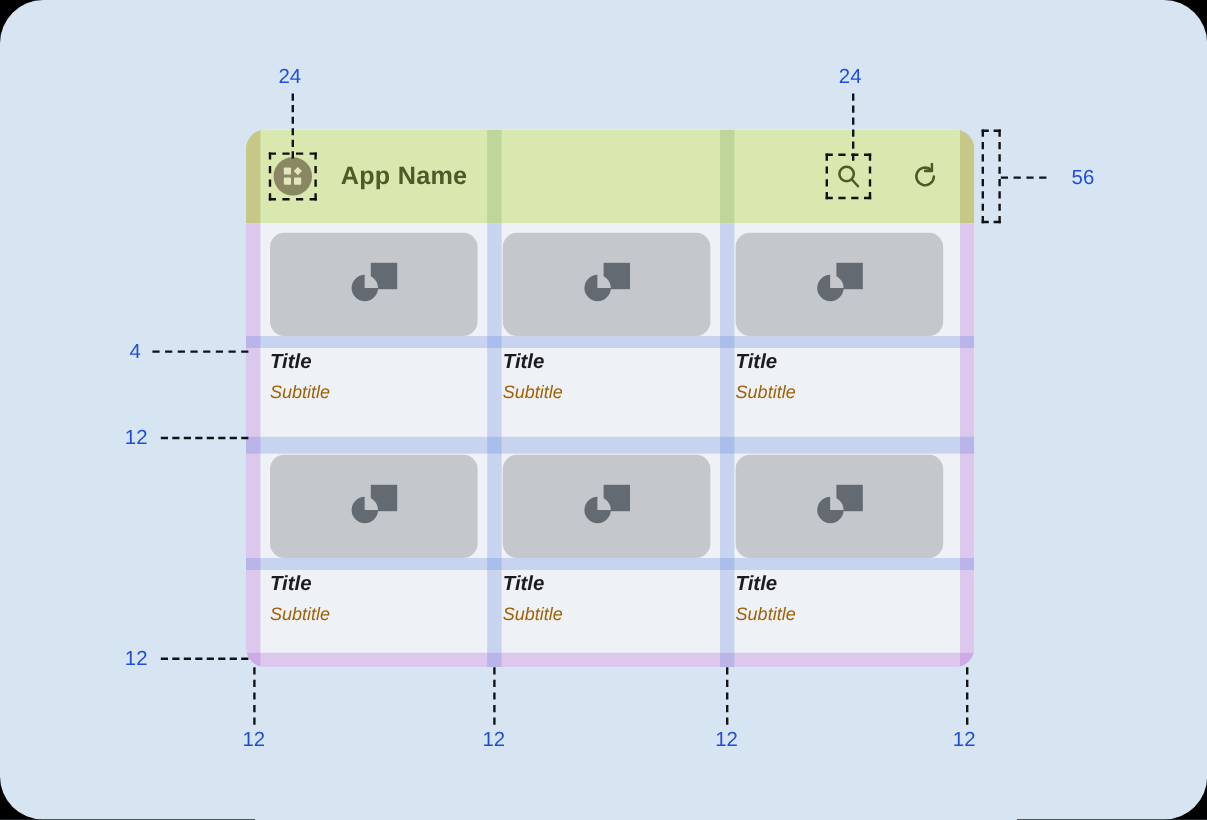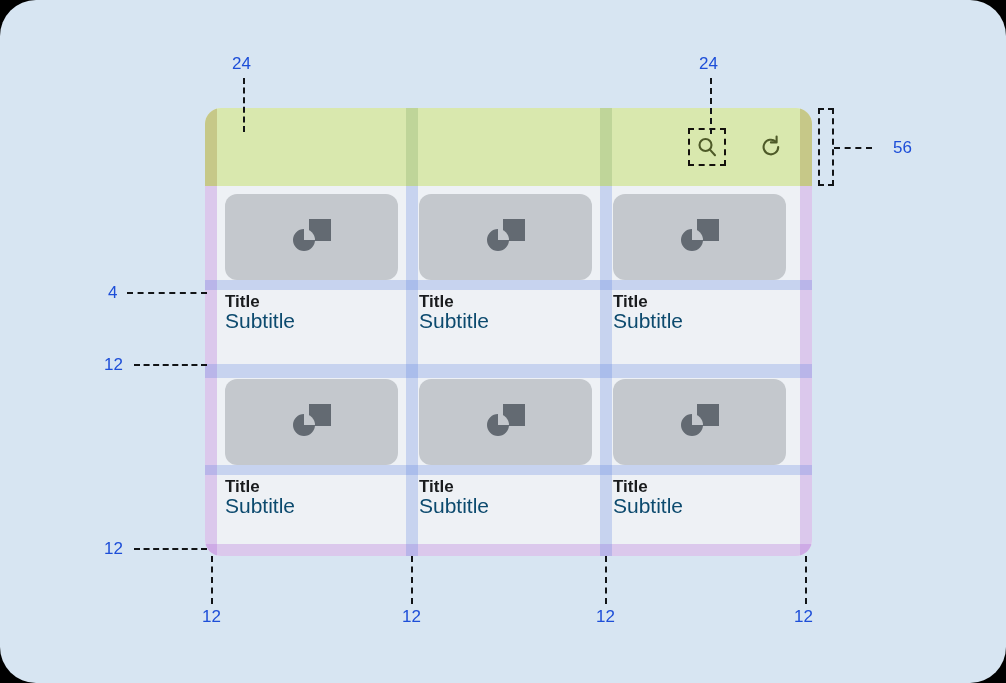--- a/index.html
+++ b/index.html
@@ -62,53 +62,65 @@
   .ov-margin{background:rgba(176,106,214,.30);}      
   .ov-gutter{background:rgba(88,128,224,.26);}       
   .ov-bar-margin{background:rgba(150,120,40,.28);}   
   .ov-bar-gutter{background:rgba(70,130,60,.18);}
 
   
   #grid{
     position:absolute;left:0;top:78px;width:607px;height:370px;
     background:#eef1f5;
   }
-  .card{position:absolute;}
+  .card{position:absolute;font-style:italic;}
   .card-media{
     width:100%;height:86px;
     background:#c4c8cd;border-radius:12px;
     display:flex;align-items:center;justify-content:center;
   }
   .ph{width:46px;height:40px;display:block;}
   .card-title{
     font-size:17px;font-weight:700;color:#1a1c1e;
     margin-top:13px;line-height:1;
   }
   .card-sub{
-    font-size:21px;font-weight:400;color:#0c4a6e;
-    line-height:1;
+    font-size:15px;font-weight:400;color:#a16207;
+    margin-top:10px;line-height:1;
   }
 
   
   .ann-label{
     position:absolute;font-size:17px;color:#1d4ed8;
     font-family:"Liberation Sans",sans-serif;white-space:nowrap;
   }
   .dline-v{position:absolute;border-left:2px dashed #111417;}
   .dline-h{position:absolute;border-top:2px dashed #111417;}
   .dbox{position:absolute;border:2px dashed #111417;box-sizing:border-box;}
 </style>
 </head>
 <body>
 
 <div id="page">
 
   <div id="device">
 
     <div id="appbar">
+      <div class="appbar-left">
+        <div id="appbar-icon-btn">
+          <span class="hit"></span>
+          <svg class="grid-glyph" viewBox="0 0 16 16">
+            <rect x="0.5" y="0.5" width="6" height="6" rx="0.8" fill="#e2e7bd"></rect>
+            <path d="M12.2 0.2 L15.6 3.6 L12.2 7.0 L8.8 3.6 Z" fill="#e2e7bd"></path>
+            <rect x="0.5" y="9" width="6" height="6" rx="0.8" fill="#e2e7bd"></rect>
+            <rect x="9" y="9" width="6" height="6" rx="0.8" fill="#e2e7bd"></rect>
+          </svg>
+        </div>
+        <div id="app-title">App Name</div>
+      </div>
 
       <div class="appbar-actions">
         <div class="act">
           <span id="search-hit"></span>
           <svg width="24" height="24" viewBox="0 0 24 24">
             <circle cx="10.5" cy="10" r="6" fill="none" stroke="#4e5a28" stroke-width="2.1"></circle>
             <line x1="14.9" y1="14.6" x2="20" y2="20.2" stroke="#4e5a28" stroke-width="2.1" stroke-linecap="round"></line>
           </svg>
         </div>
         <div class="act">

